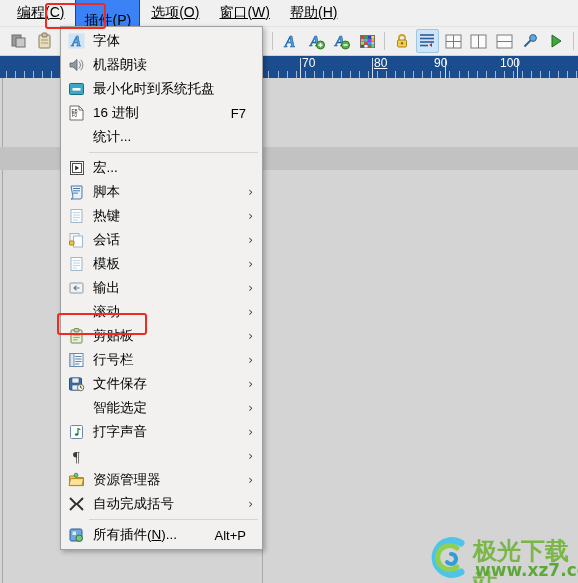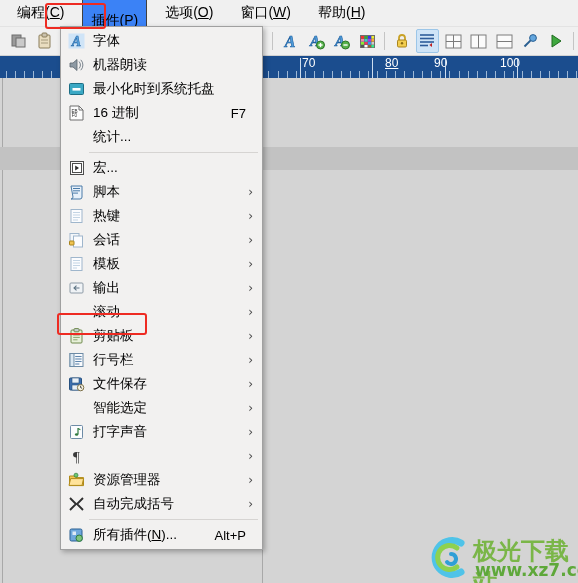--- a/index.html
+++ b/index.html
@@ -22,23 +22,24 @@
     width: 578px; height: 27px;
     background: #f0f0f0;
     border-bottom: 1px solid #e3e3e3;
     display: flex; align-items: center;
     padding-left: 8px;
   }
   .mb-item {
     font-size: 14px;
     color: #000;
     padding: 4px 9px 5px 9px;
-    margin-right: 9px;
+    margin-right: 2px;
     white-space: nowrap;
     line-height: 15px;
+    text-decoration: underline;
   }
   .mb-item.active {
     background: #3b82f6;
     border: 1px solid #404040;
     padding: 19px 8px 4px 8px;
   }
   .mb-item u { text-decoration: underline; }
 
   
   #toolbar {
@@ -181,21 +182,21 @@
 <div id="root">
 
   <div id="editor">
     <div class="vline" style="left:2px;"></div>
     <div class="vline" style="left:262px;"></div>
     <div class="band" style="top:69px;height:23px;"></div>
   </div>
 
   <div id="ruler">
       <div class="rlabel" style="left: 302px; text-align: right;">70</div>
-      <div class="rlabel" style="left: 385px; text-decoration: underline;">80</div>
+      <div class="rlabel" style="left: 374px; text-decoration: underline;">80</div>
       <div class="rlabel" style="left: 434px;">90</div>
       <div class="rlabel" style="left: 500px;">100</div>
       <div class="tick minor" style="left: 6px;"></div>
       <div class="tick minor" style="left: 15px;"></div>
       <div class="tick minor" style="left: 24px;"></div>
       <div class="tick minor" style="left: 33px;"></div>
       <div class="tick minor" style="left: 42px;"></div>
       <div class="tick minor" style="left: 51px;"></div>
       <div class="tick minor" style="left: 60px;"></div>
       <div class="tick minor" style="left: 69px;"></div>

